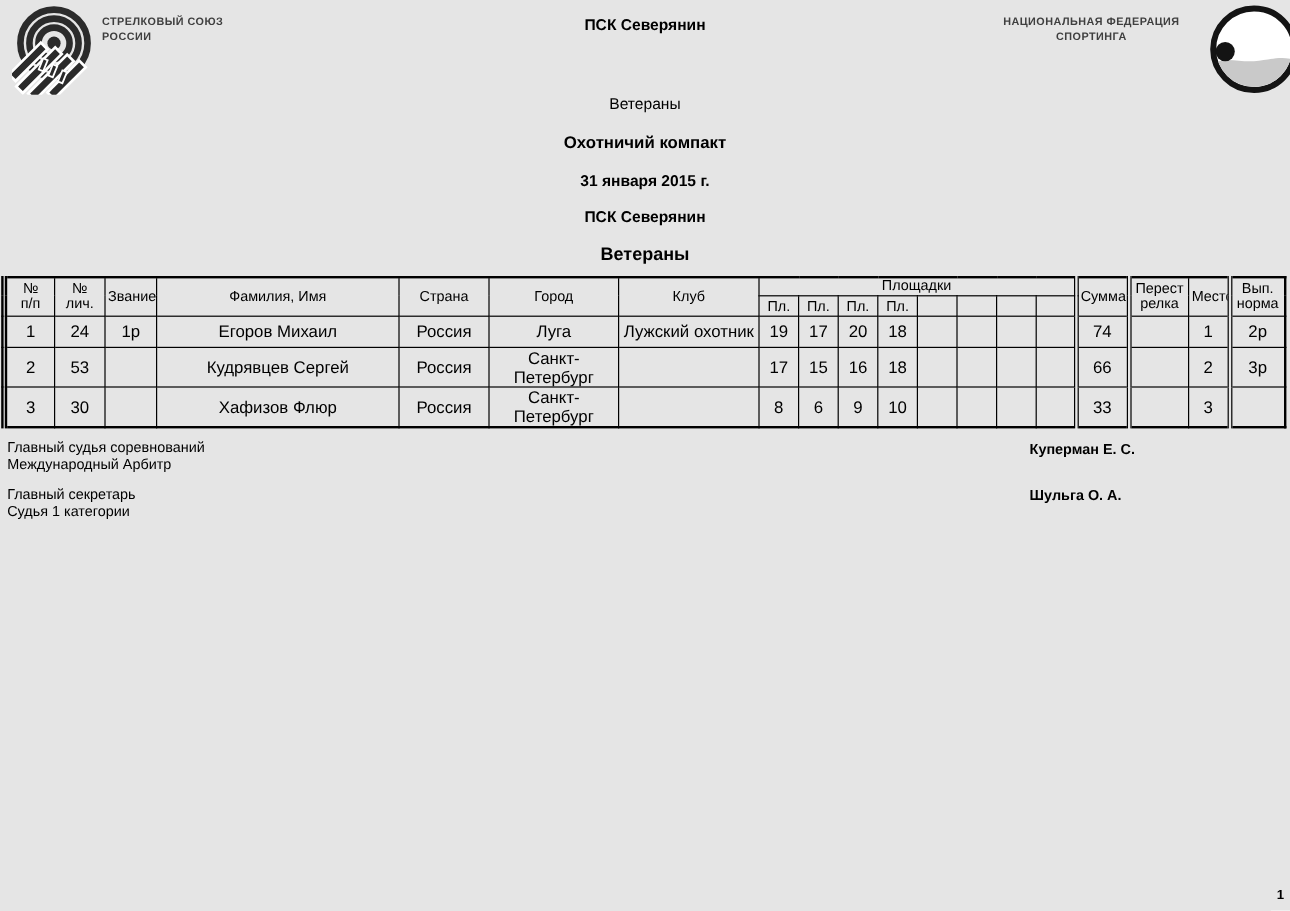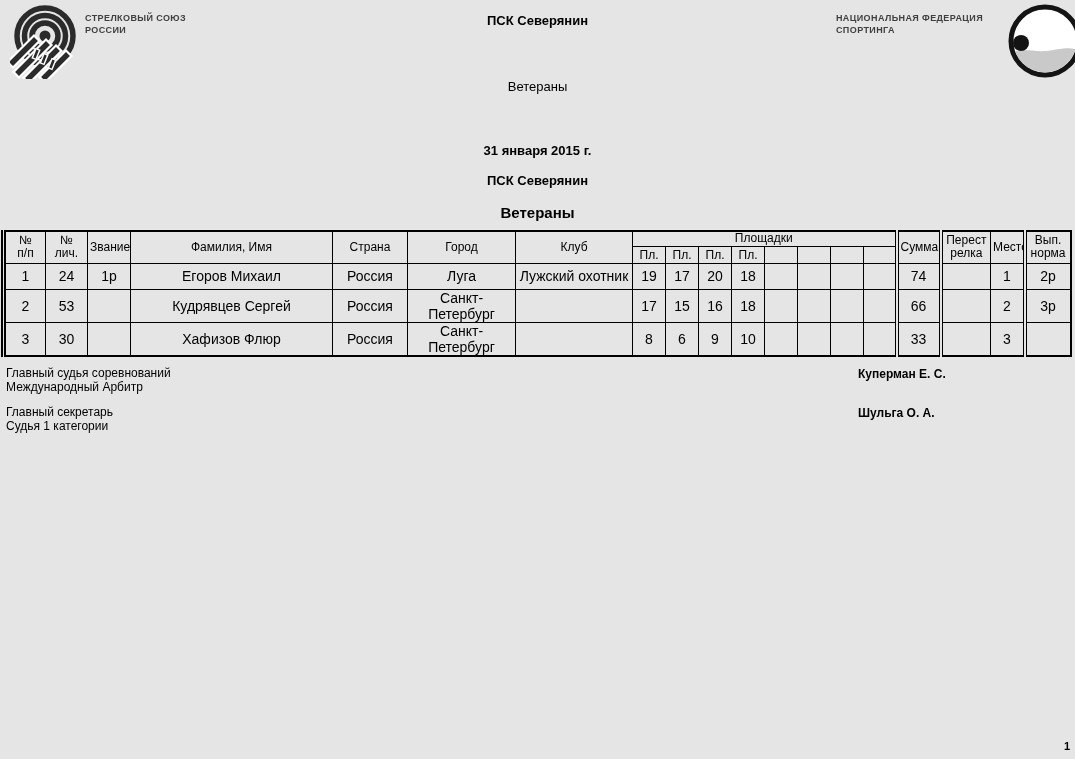--- a/index.html
+++ b/index.html
@@ -10,21 +10,21 @@
     color:#000; position:relative; overflow:hidden;
   }
   .page { position:absolute; left:0; top:0; width:1075px; height:759px; background:#e5e5e5; overflow:hidden; }
 
   
   .org-text {
     position:absolute; font-size:9px; line-height:11.5px; letter-spacing:.4px;
     color:#3f3f3f; white-space:pre-line; font-weight:bold;
   }
   .org-left-text  { left:85px;  top:13px; text-align:left; }
-  .org-right-text { right:92px; top:13px; text-align:left;margin-left:28px; }
+  .org-right-text { right:92px; top:13px; text-align:center;margin-left:28px; }
   .logo-left  { position:absolute; left:10px; top:5px; }
   .logo-right { position:absolute; left:1003px; top:1px; }
 
   
   .title-line { position:absolute; left:0; right:0; text-align:center; white-space:pre; }
   .t-club       { top:13px;  font-size:13px; font-weight:bold; }
   .t-main       { top:44px;  font-size:16px; font-weight:bold; }
   .t-category   { top:79px;  font-size:13px; font-weight:normal; }
   .t-discipline { top:110px; font-size:14px; font-weight:bold; }
   .t-date       { top:143px; font-size:13px; font-weight:bold; }
@@ -105,20 +105,21 @@
           <circle cx="42" cy="40" r="31.5"></circle>
         </clipPath>
       </defs>
     <circle cx="42" cy="40" r="34" fill="#ffffff" stroke="#141414" stroke-width="5"></circle>
     <path d="M8 52 C 18 46, 30 51, 42 50 C 56 49, 64 45, 76 49 L 76 74 L 8 74 Z" fill="#c9c9c9" clip-path="url(#rlclip)"></path>
     <circle cx="18" cy="42" r="8" fill="#141414"></circle>
   </svg>
 
   <div class="title-line t-club">ПСК Северянин</div>
   <div class="title-line t-category">Ветераны</div>
+  <div class="title-line t-discipline">Охотничий компакт</div>
   <div class="title-line t-date">31 января 2015 г.</div>
   <div class="title-line t-venue">ПСК Северянин</div>
   <div class="title-line t-group">Ветераны</div>
 
   <table class="results">
     <colgroup>
       <col style="width:42px">
         <col style="width:42px">
         <col style="width:43px">
       <col style="width:202px">

